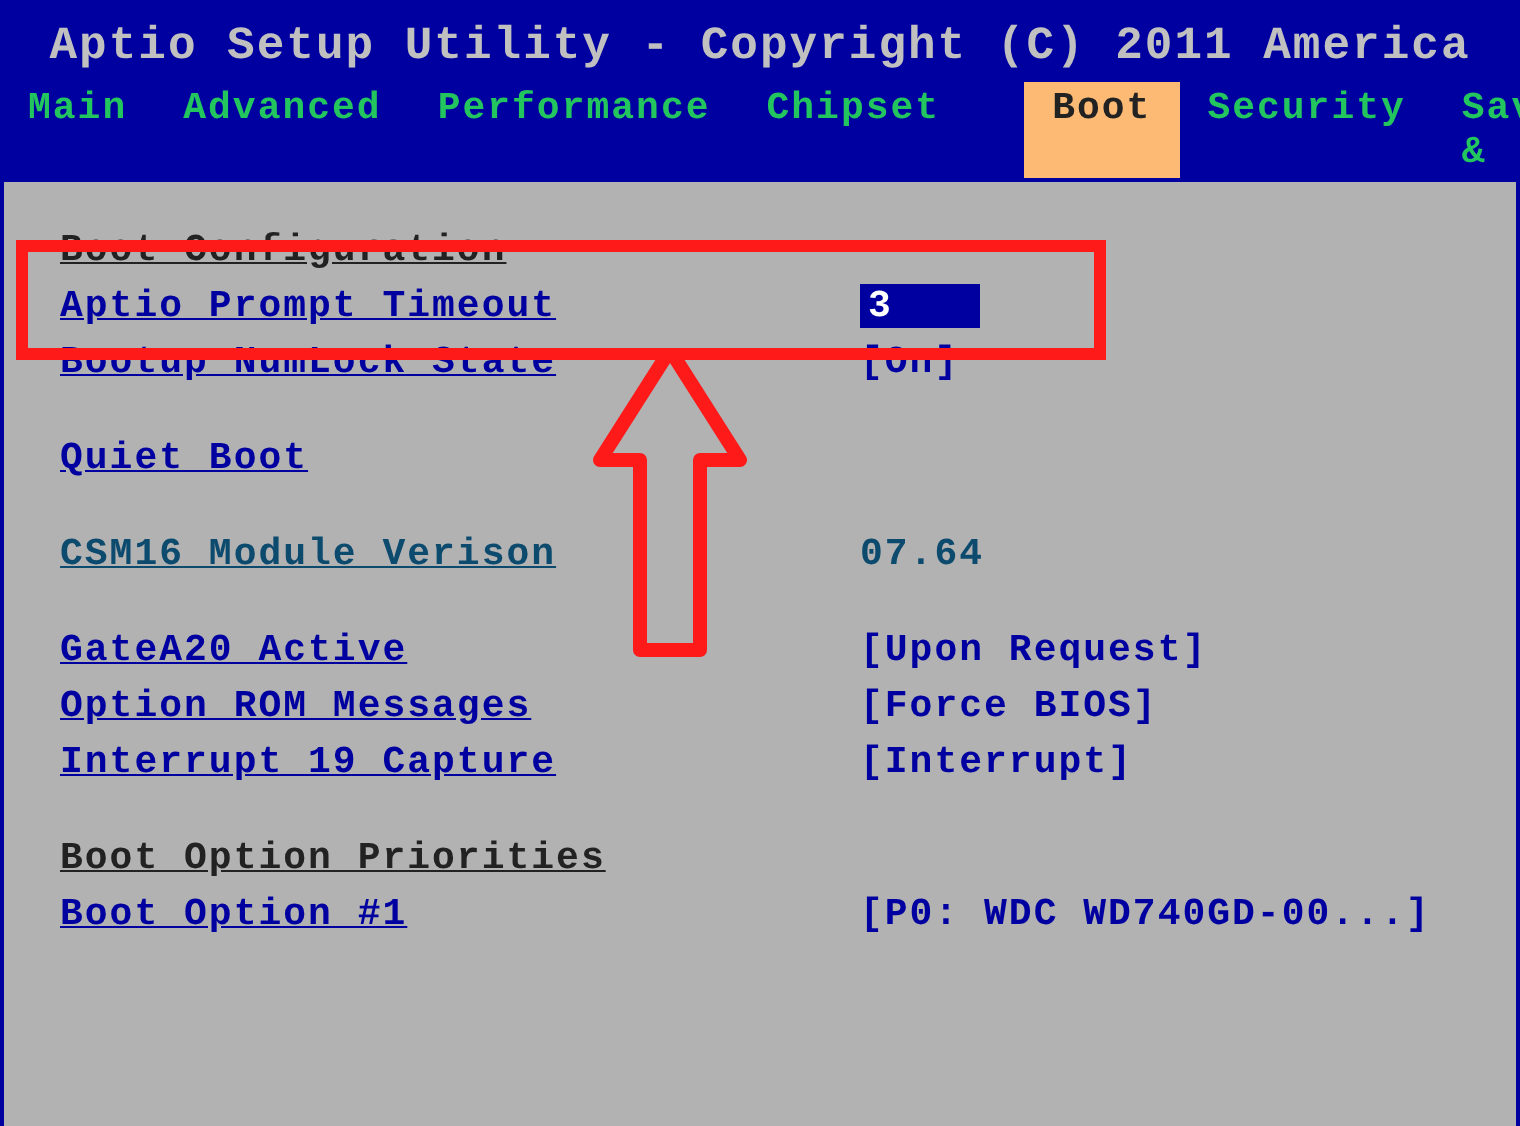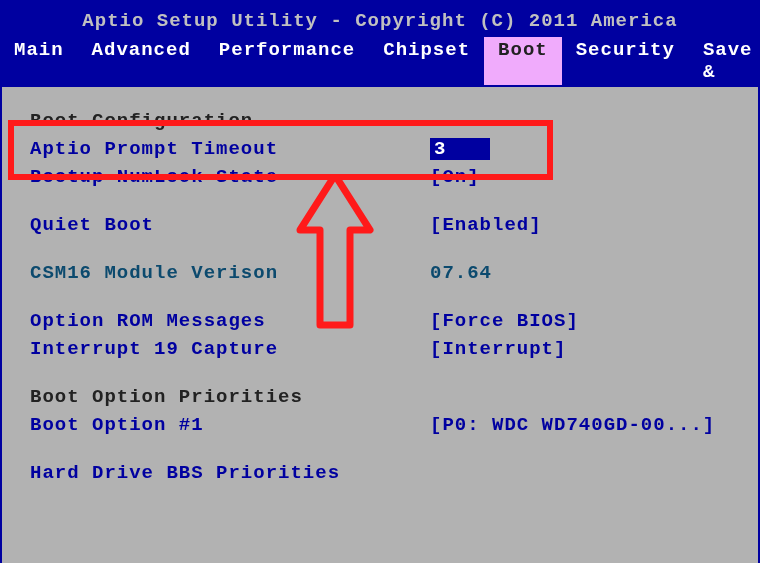--- a/index.html
+++ b/index.html
@@ -19,52 +19,54 @@
     }
     .header {
       width: 100%;
       background: #0000a0;
       color: #c0c0c0;
       padding: 7px 0 0 0;
     }
     .title-row {
       text-align: center;
       padding: 3px 0 5px 0;
-      font-size: 19px;
+      font-size: 23px;
       letter-spacing: 1px;
     }
     .tab-row {
       display: flex;
       padding: 0 0 2px 0;
     }
     .tab {
       padding: 2px 14px;
-      color: #ffffff;
+      color: #22c55e;
       letter-spacing: 1px;
     }
     .tab.active {
-      background: #f0abfc;
+      background: #fdba74;
       color: #222;
+      margin-left: 28px;
     }
     .content {
       padding: 20px 28px;
       border: 2px solid #0000a0;
       border-top: none;
       margin: 0;
       height: calc(100% - 64px);
       position: relative;
     }
     .row {
       display: flex;
       padding: 3px 0;
       letter-spacing: 1px;
     }
     .label {
       width: 400px;
       flex-shrink: 0;
+      text-decoration: underline;
     }
     .value {
       flex: 1;
     }
     .section-head {
       color: #222;
     }
     .opt {
       color: #0000a0;
     }
@@ -124,32 +126,35 @@
   </div>
   <div class="row opt">
     <span class="label">Bootup NumLock State</span>
     <span class="value">[On]</span>
   </div>
 
   <div class="spacer"></div>
 
   <div class="row opt">
     <span class="label">Quiet Boot</span>
-    <span class="value">[Enabled]</span>
   </div>
 
   <div class="spacer"></div>
 
   <div class="row readonly">
     <span class="label">CSM16 Module Verison</span>
     <span class="value">07.64</span>
   </div>
 
   <div class="spacer"></div>
 
+  <div class="row opt">
+    <span class="label">GateA20 Active</span>
+    <span class="value">[Upon Request]</span>
+  </div>
   <div class="row opt">
     <span class="label">Option ROM Messages</span>
     <span class="value">[Force BIOS]</span>
   </div>
   <div class="row opt">
     <span class="label">Interrupt 19 Capture</span>
     <span class="value">[Interrupt]</span>
   </div>
 
   <div class="spacer"></div>
@@ -157,23 +162,19 @@
   <div class="row section-head">
     <span class="label">Boot Option Priorities</span>
   </div>
   <div class="row opt">
     <span class="label">Boot Option #1</span>
     <span class="value">[P0: WDC WD740GD-00...]</span>
   </div>
 
   <div class="spacer"></div>
 
-  <div class="row opt">
-    <span class="label">Hard Drive BBS Priorities</span>
-    <span class="value"></span>
-  </div>
 
 </div>
 
 <div class="red-box"></div>
 <svg class="red-arrow" width="90" height="160">
   <polygon points="45,0 80,55 60,55 60,150 30,150 30,55 10,55" fill="none" stroke="#ff1a1a" stroke-width="7" stroke-linejoin="round"></polygon>
 </svg>
 
 </body></html>

